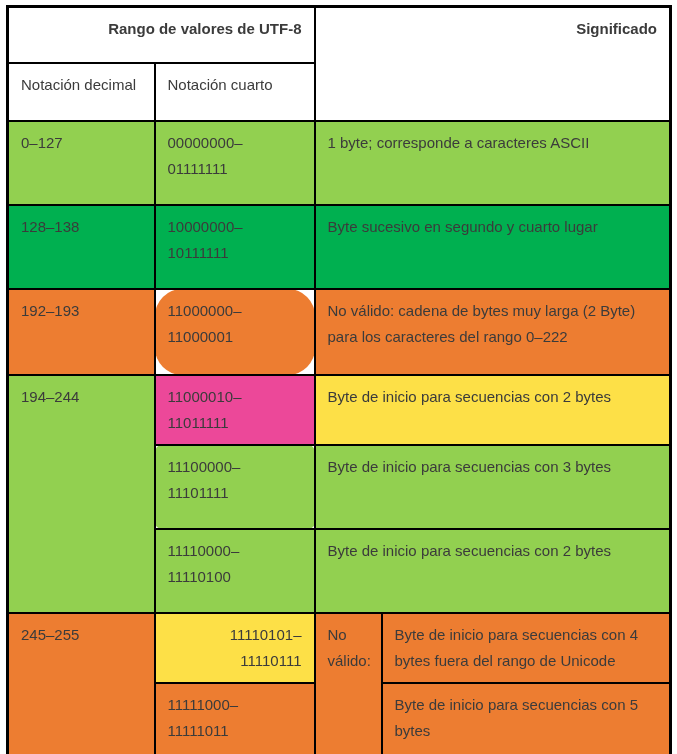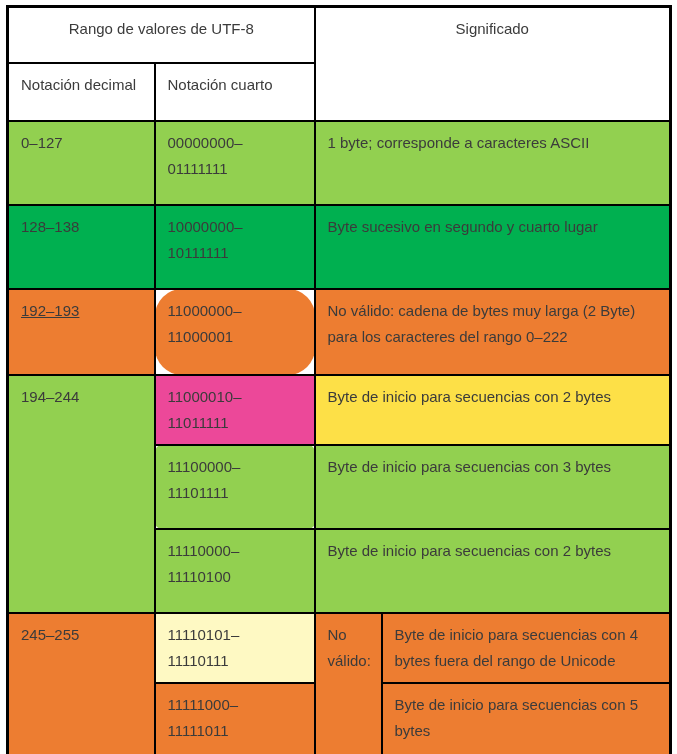--- a/index.html
+++ b/index.html
@@ -24,23 +24,23 @@
   table.utf8 td {
     border: 2px solid #000000;
     vertical-align: top;
     padding: 8px 12px;
     font-size: 15px;
     line-height: 26px;
     color: #3b3b3b;
     overflow: hidden;
   }
   td.hdr {
-    font-weight: normal;
+    font-weight: bold;
     color: #111111;
-    text-align: center;
+    text-align: right;
     font-size: 16px;
     padding-top: 7px;
   }
   td.subhdr {
     color: #3b3b3b;
     font-size: 15px;
   }
   td.binary {
     white-space: pre-line;
   }
@@ -80,21 +80,21 @@
       </tr>
 
       <tr>
         <td style="height: 66px; background-color: rgb(0, 176, 80);">128–138</td>
         <td class="binary" style="background-color: rgb(0, 176, 80);">10000000–
 10111111</td>
         <td colspan="2" style="background-color: rgb(0, 176, 80);">Byte sucesivo en segundo y cuarto lugar</td>
       </tr>
 
       <tr>
-        <td style="height: 68px; background-color: rgb(237, 125, 49); text-decoration: underline;">192–193</td>
+        <td style="height: 68px; background-color: rgb(237, 125, 49);">192–193</td>
         <td class="binary" style="background-color: rgb(237, 125, 49); border-radius: 27px;">11000000–
 11000001</td>
         <td colspan="2" style="background-color: rgb(237, 125, 49);">No válido: cadena de bytes muy larga (2 Byte) para los caracteres del rango 0–222</td>
       </tr>
 
       <tr>
         <td rowspan="3" style="height: 62px; background-color: rgb(146, 208, 80);">194–244</td>
         <td class="binary" style="background-color: #ec4899;">11000010–
 11011111</td>
         <td colspan="2" style="background-color: #fde047;">Byte de inicio para secuencias con 2 bytes</td>
@@ -107,21 +107,21 @@
       </tr>
 
       <tr>
         <td class="binary" style="height: 66px; background-color: rgb(146, 208, 80);">11110000–
 11110100</td>
         <td colspan="2" style="background-color: rgb(146, 208, 80);">Byte de inicio para secuencias con 2 bytes</td>
       </tr>
 
       <tr>
         <td rowspan="4" style="height: 62px; background-color: rgb(237, 125, 49);">245–255</td>
-        <td class="binary" style="background-color: #fef9c3;">11110101–
+        <td class="binary" style="background-color: #fde047; text-align: right;">11110101–
 11110111</td>
         <td rowspan="4" class="invalid-col" style="background-color: rgb(237, 125, 49);">No válido:</td>
         <td style="background-color: rgb(237, 125, 49);">Byte de inicio para secuencias con 4 bytes fuera del rango de Unicode</td>
       </tr>
 
       <tr>
         <td class="binary" style="height: 66px; background-color: rgb(237, 125, 49);">11111000–
 11111011</td>
         <td style="background-color: rgb(237, 125, 49);">Byte de inicio para secuencias con 5 bytes</td>
       </tr>

